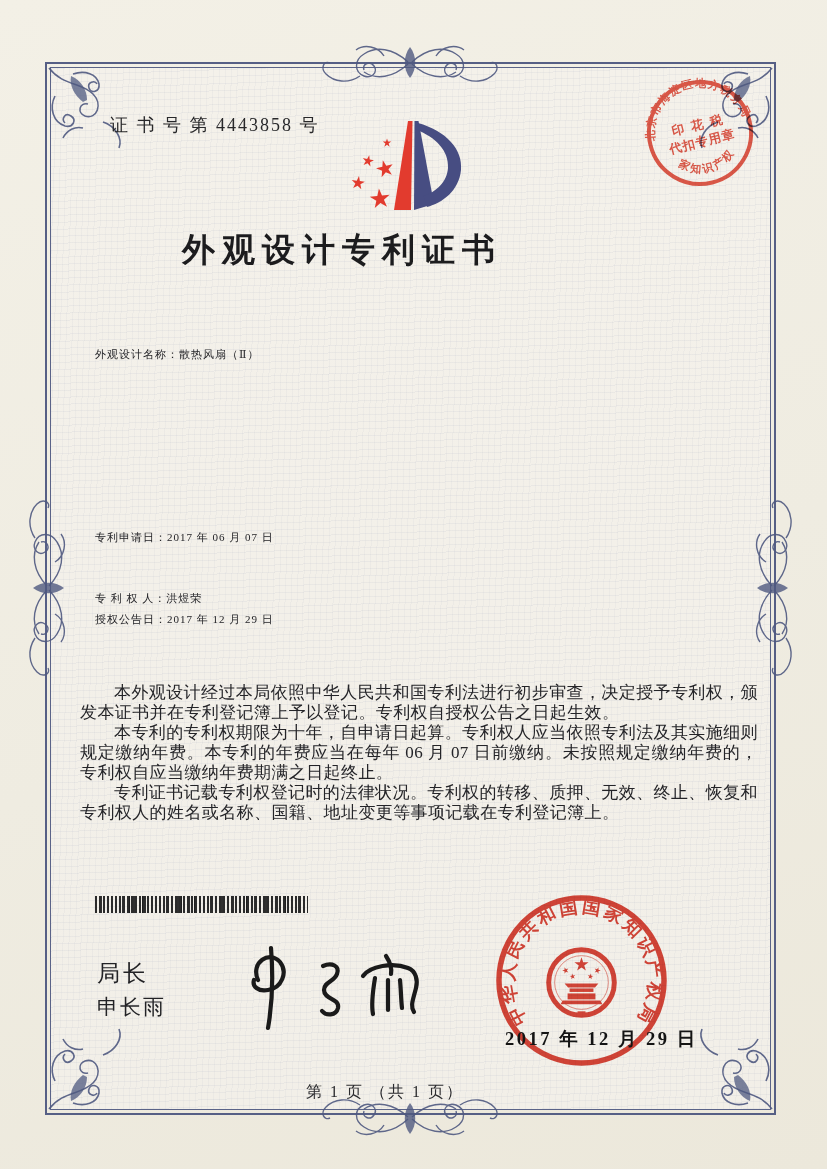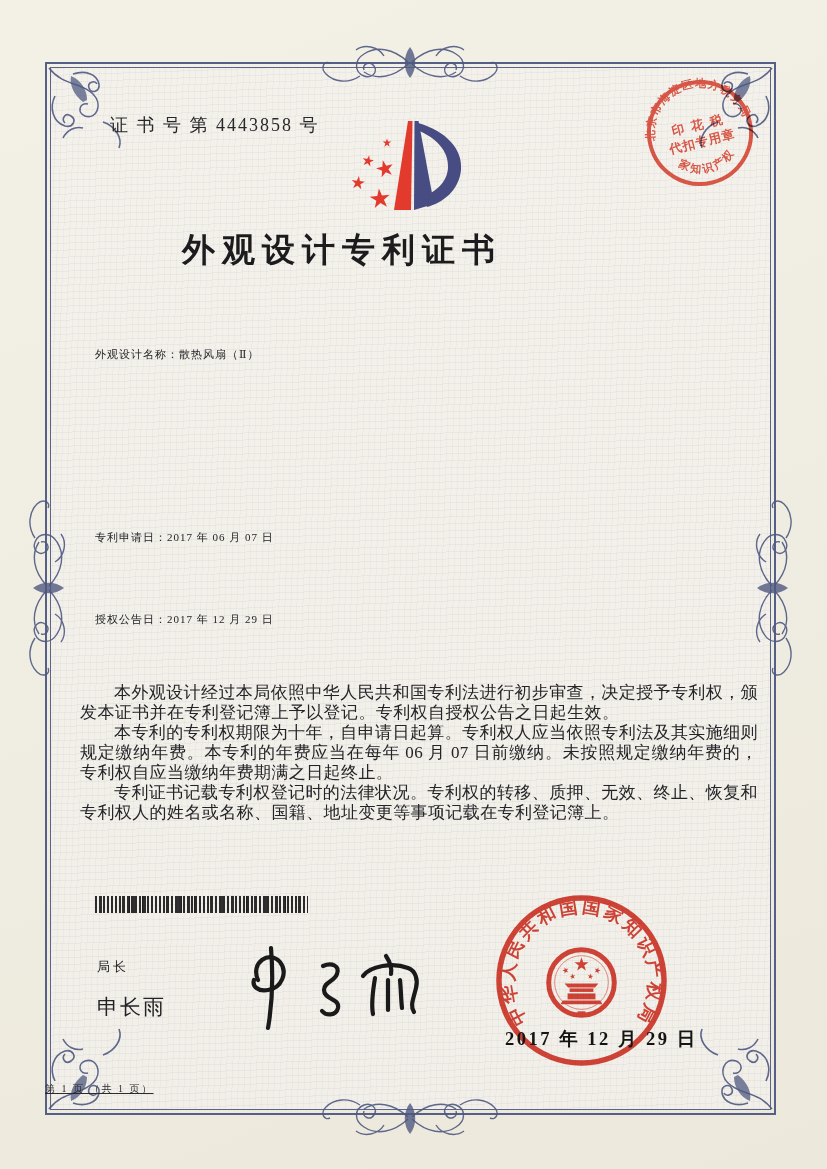--- a/index.html
+++ b/index.html
@@ -55,41 +55,41 @@
   .body-text p{margin:0;text-indent:2em;}
   
   .barcode{
     position:absolute;left:95px;top:896px;width:213px;height:17px;
     background-image:
       repeating-linear-gradient(90deg,#2b2b2b 0 2px,rgba(0,0,0,0) 2px 4px),
       repeating-linear-gradient(90deg,rgba(0,0,0,0) 0 5px,#303030 5px 7px,rgba(0,0,0,0) 7px 11px),
       repeating-linear-gradient(90deg,rgba(0,0,0,0) 0 8px,#1e1e1e 8px 9px,rgba(0,0,0,0) 9px 13px);
   }
   
-  .signer-title{position:absolute;left:97px;top:958px;font-size:13px;color:#232326;letter-spacing:3px;}
+  .signer-title{position:absolute;left:97px;top:958px;font-size:23px;color:#232326;letter-spacing:3px;}
   .signer-name{position:absolute;left:97px;top:993px;font-size:21px;color:#232326;letter-spacing:2px;}
   .signature{position:absolute;left:228px;top:938px;width:205px;height:98px;}
   
   .tax-stamp{
     position:absolute;left:645px;top:78px;width:110px;height:110px;
     transform:rotate(-14deg);opacity:0.9;mix-blend-mode:multiply;
   }
   .main-seal{
     position:absolute;left:494px;top:893px;width:175px;height:175px;
     opacity:0.93;mix-blend-mode:multiply;
   }
   .seal-date{
     position:absolute;left:505px;top:1026px;
     font-size:18.5px;font-weight:bold;color:#141414;letter-spacing:2.5px;
     white-space:nowrap;
   }
   
   .footer{
-    position:absolute;left:45px;top:1082px;width:680px;text-align:left;
-    font-size:10px;color:#2b2b2e;letter-spacing:2px;text-decoration:underline;
+    position:absolute;left:45px;top:1082px;width:680px;text-align:center;
+    font-size:16px;color:#2b2b2e;letter-spacing:2px;
   }
 </style>
 </head>
 <body>
 
 <div class="page">
 
   <svg width="0" height="0" style="position:absolute" aria-hidden="true">
     <defs>
       <path id="star5" d="M0,-1 L0.2245,-0.309 L0.9511,-0.309 L0.3633,0.118 L0.5878,0.809 L0,0.382 L-0.5878,0.809 L-0.3633,0.118 L-0.9511,-0.309 L-0.2245,-0.309 Z"></path>
@@ -196,20 +196,23 @@
   </div>
 
   <div class="title">外观设计专利证书</div>
 
   <div class="field f0">
     <span>外观设计名称：</span><span>散热风扇（Ⅱ）</span>
   </div>
   <div class="field f3">
     <span>专利申请日：</span><span>2017 年 06 月 07 日</span>
   </div>
+  <div class="field f4">
+    <span>专 利 权 人：</span><span>洪煜荣</span>
+  </div>
   <div class="field f5">
     <span>授权公告日：</span><span>2017 年 12 月 29 日</span>
   </div>
 
   <div class="body-text">
     <p>本外观设计经过本局依照中华人民共和国专利法进行初步审查，决定授予专利权，颁发本证书并在专利登记簿上予以登记。专利权自授权公告之日起生效。</p>
     <p>本专利的专利权期限为十年，自申请日起算。专利权人应当依照专利法及其实施细则规定缴纳年费。本专利的年费应当在每年 06 月 07 日前缴纳。未按照规定缴纳年费的，专利权自应当缴纳年费期满之日起终止。</p>
     <p>专利证书记载专利权登记时的法律状况。专利权的转移、质押、无效、终止、恢复和专利权人的姓名或名称、国籍、地址变更等事项记载在专利登记簿上。</p>
   </div>
 

